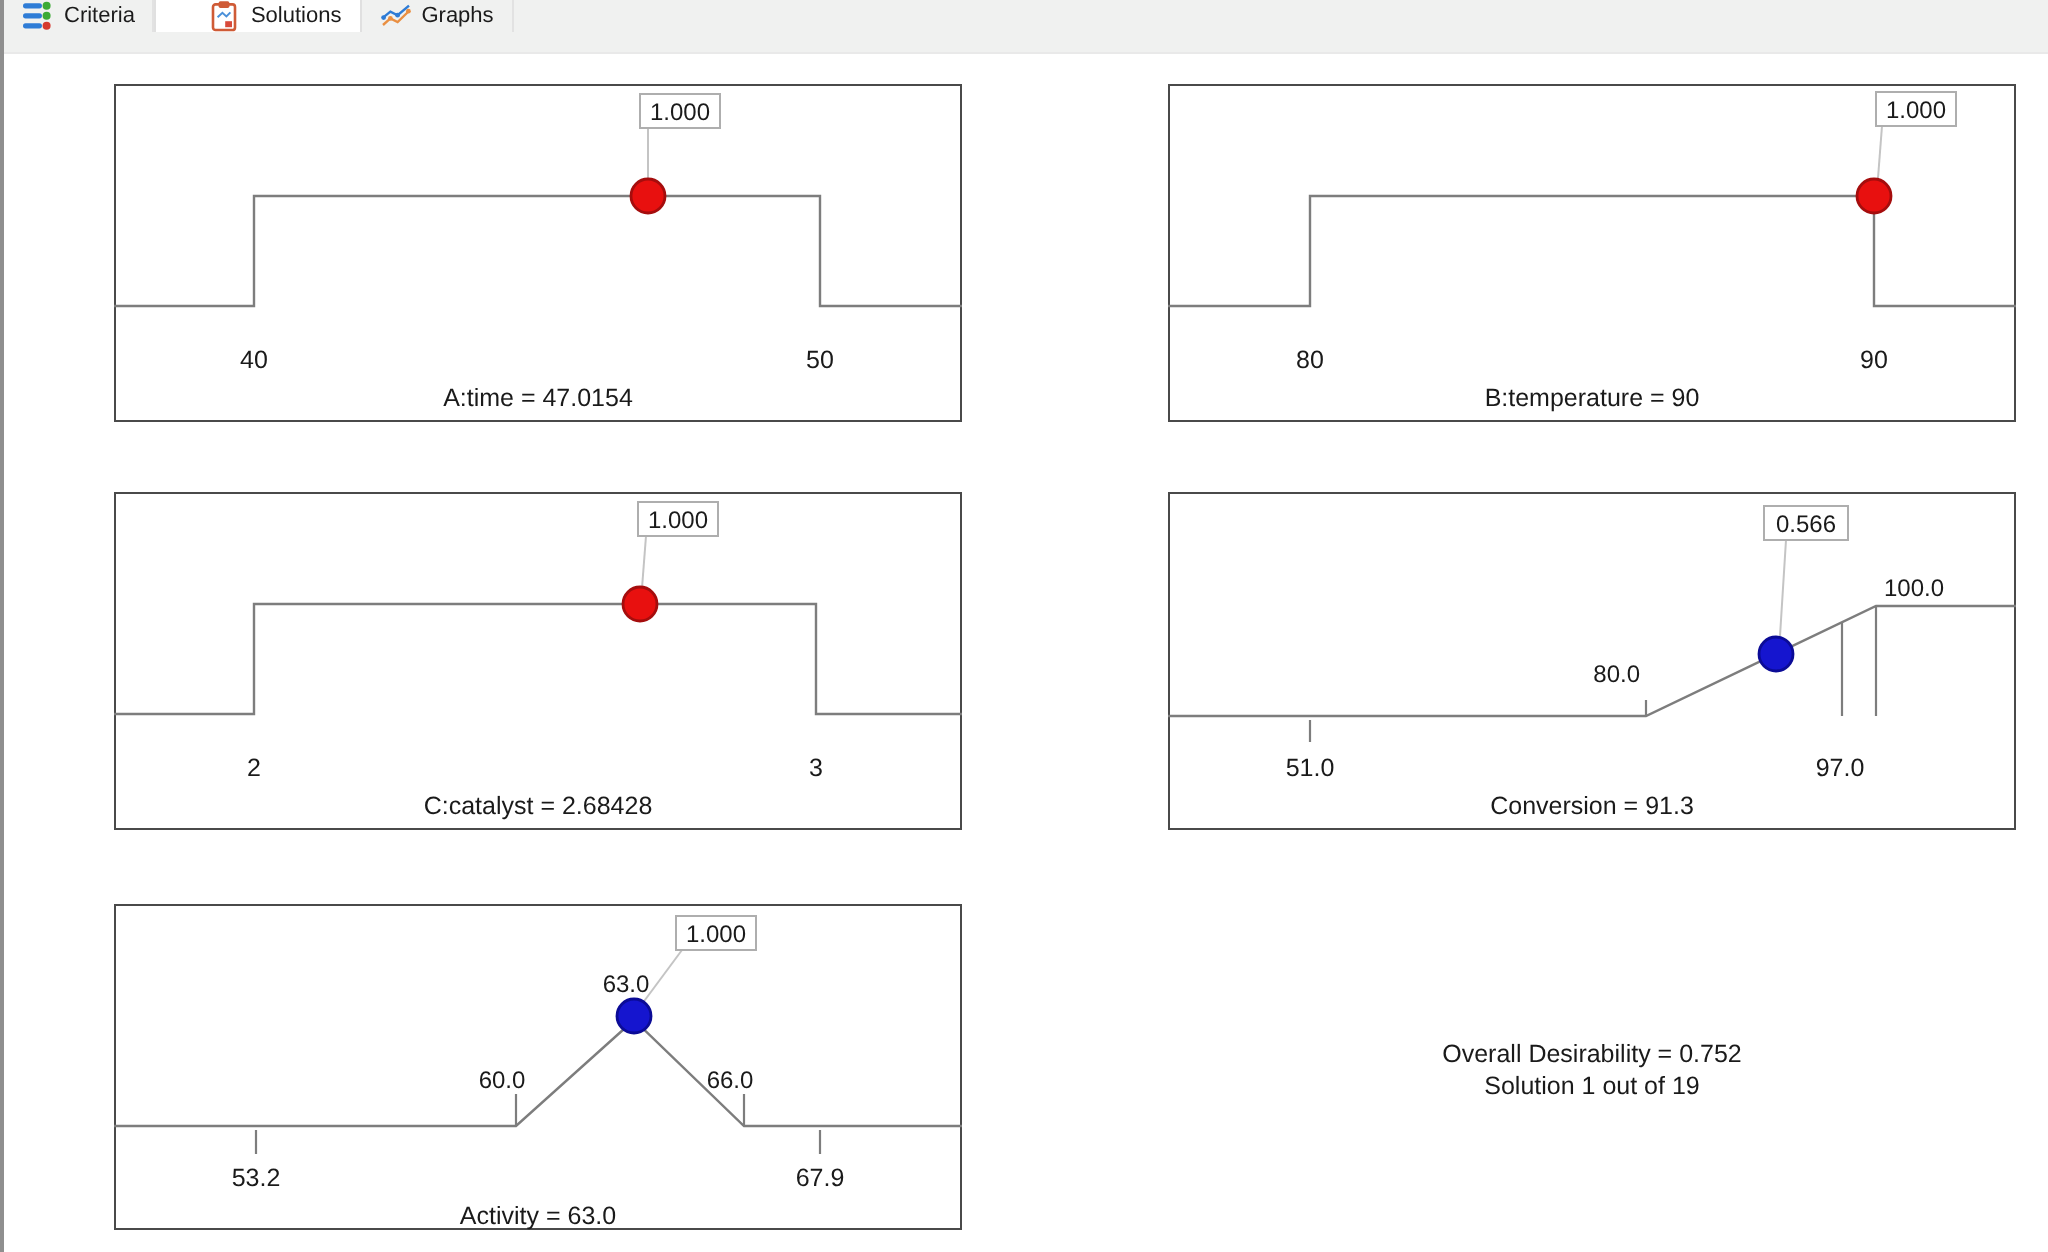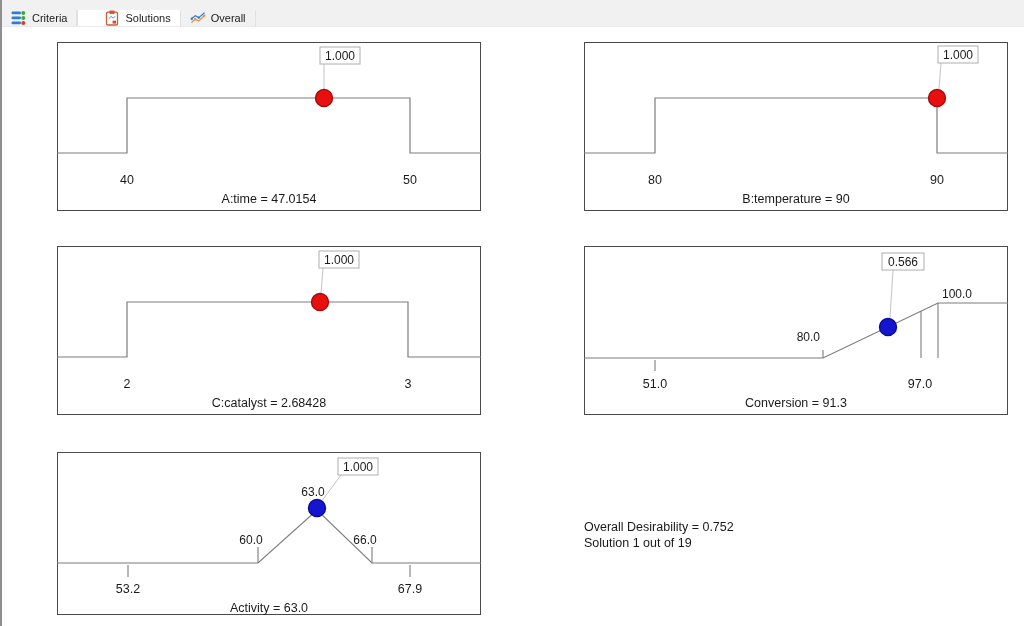--- a/index.html
+++ b/index.html
@@ -1,37 +1,37 @@
 <!DOCTYPE html>
 <html><head>
 <meta charset="utf-8">
 <style>
   html,body{margin:0;padding:0;background:#fff;}
   .window{position:relative;width:1024px;height:626px;background:#ffffff;
           font-family:"Liberation Sans",sans-serif;overflow:hidden;}
   .left-edge{position:absolute;left:0;top:0;width:2px;height:626px;background:#8f8f8f;}
   .toolbar{position:absolute;top:0;left:2px;right:0;height:26px;background:#f0f1f0;
-           display:flex;align-items:flex-end;border-bottom:1px solid #e9e9e9;}
+           display:flex;align-items:flex-start;border-bottom:1px solid #e9e9e9;}
   .tab{display:flex;align-items:center;gap:5px;padding:0 9px;font-size:11px;color:#1b1b1b;}
   .tab:not(.selected){border-right:1px solid #e2e2e2;}
   .tab.selected{background:#ffffff;border-left:1px solid #e0e0e0;border-right:1px solid #e0e0e0;padding-left:26px;}
   .ticon{width:16px;height:16px;flex:0 0 auto;}
   .panel{position:absolute;}
   .pbox{fill:#ffffff;stroke:#4a4a4a;stroke-width:1;}
   .ramp{fill:none;stroke:#7d7d7d;stroke-width:1.2;}
   .rtick{stroke:#7d7d7d;stroke-width:1.1;}
   .conn{stroke:#c4c4c4;stroke-width:1;fill:none;}
   .vbox{fill:#ffffff;stroke:#aeaeae;stroke-width:1;}
   .dot{stroke-width:1.4;}
   text{fill:#1a1a1a;font-family:"Liberation Sans",sans-serif;}
   .vtext{font-size:12px;}
   .tick{font-size:12.5px;}
   .caption{font-size:12.5px;}
   .inlbl{font-size:12px;}
-  .summary{position:absolute;left:584px;top:520px;width:424px;text-align:left;
+  .summary{position:absolute;left:584px;top:520px;width:424px;text-align:center;
            font-size:12.5px;color:#1a1a1a;line-height:15.5px;}
 </style>
 </head>
 <body>
 
 <div class="window">
   <div class="left-edge"></div>
 
   <div class="toolbar">
     <div class="tab">
@@ -56,21 +56,21 @@
     </div>
     <div class="tab">
       <svg class="ticon" viewBox="0 0 16 16">
         <path d="M1.5 12.5 L5.2 9.2 L8.8 11 L14.5 5.5" stroke="#e98f41" stroke-width="1.2" fill="none"></path>
         <circle cx="5.2" cy="9.2" r="1.2" fill="#e98f41"></circle>
         <circle cx="14.2" cy="5.6" r="1.2" fill="#e98f41"></circle>
         <path d="M1.5 8.8 L5.2 5.8 L8.8 7.6 L14.5 2.8" stroke="#2e7cd6" stroke-width="1.2" fill="none"></path>
         <circle cx="1.8" cy="8.8" r="1.2" fill="#2e7cd6"></circle>
         <circle cx="8.8" cy="7.6" r="1.2" fill="#2e7cd6"></circle>
       </svg>
-      <span>Overall</span>
+      <span>Graphs</span>
     </div>
   </div>
 
   <svg class="panel" style="left:57px;top:42px;" width="424" height="169" viewBox="0 0 424 169">
     <rect class="pbox" x="0.5" y="0.5" width="423" height="168"></rect>
     <path class="ramp" d="M 0 111 H 70 V 56 H 353 V 111 H 424"></path>
     <line class="conn" x1="267" y1="22" x2="267" y2="48"></line>
     <rect class="vbox" x="263" y="5" width="40" height="17"></rect>
     <text class="vtext" x="283" y="18" text-anchor="middle">1.000</text>
     <circle class="dot" cx="267" cy="56" r="8.5" stroke="#a50d0d" fill="#e8100f"></circle>

